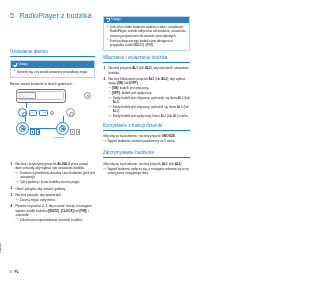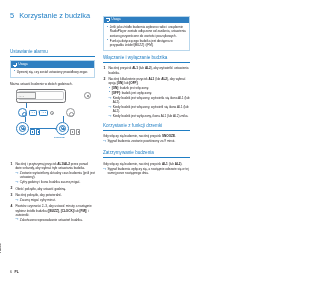--- a/index.html
+++ b/index.html
@@ -186,21 +186,21 @@
     transform: rotate(-90deg); transform-origin: left bottom; letter-spacing: 0.2px;
   }
 </style>
 </head>
 <body>
 
 <div class="page">
 
   <div class="chapter">
     <div class="chapter-num">5</div>
-    <div class="chapter-title">Korzystanie z budzika</div>
+    <div class="chapter-title">RadioPlayer z budzika</div>
   </div>
 
   <div class="col-left">
 
     <div class="h2">Ustawianie alarmu</div>
 
     <div class="note">
       <div class="note-hd">
         <span class="note-ico">
             <i></i>

